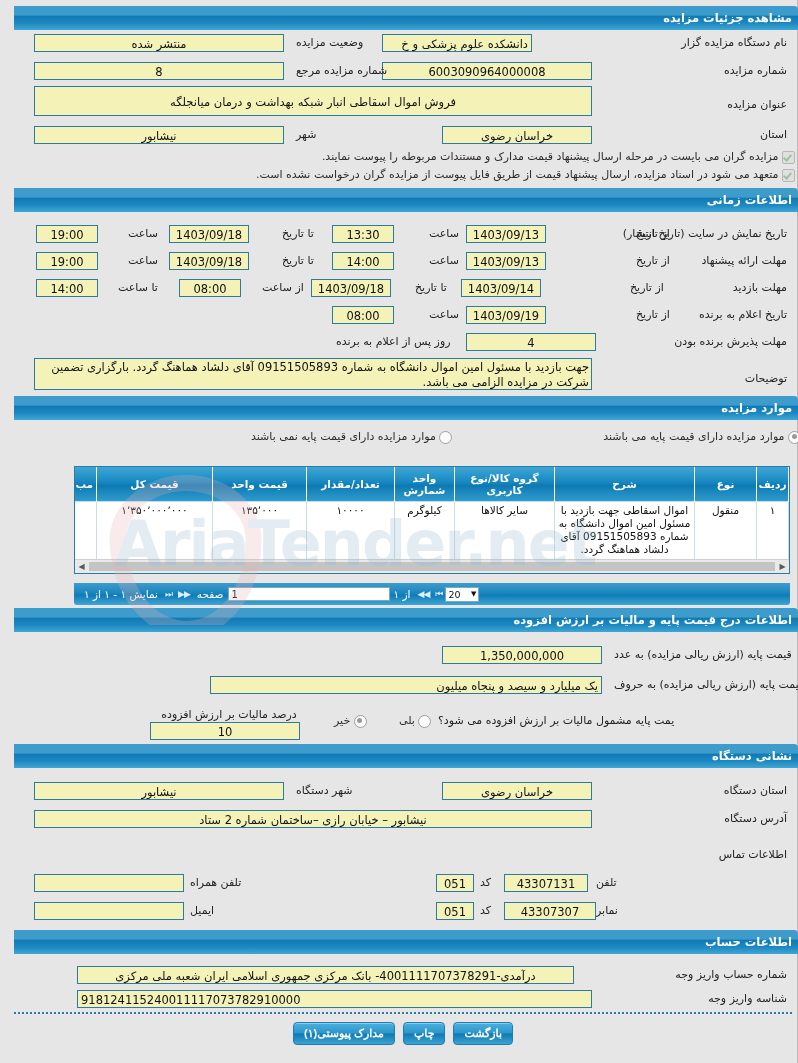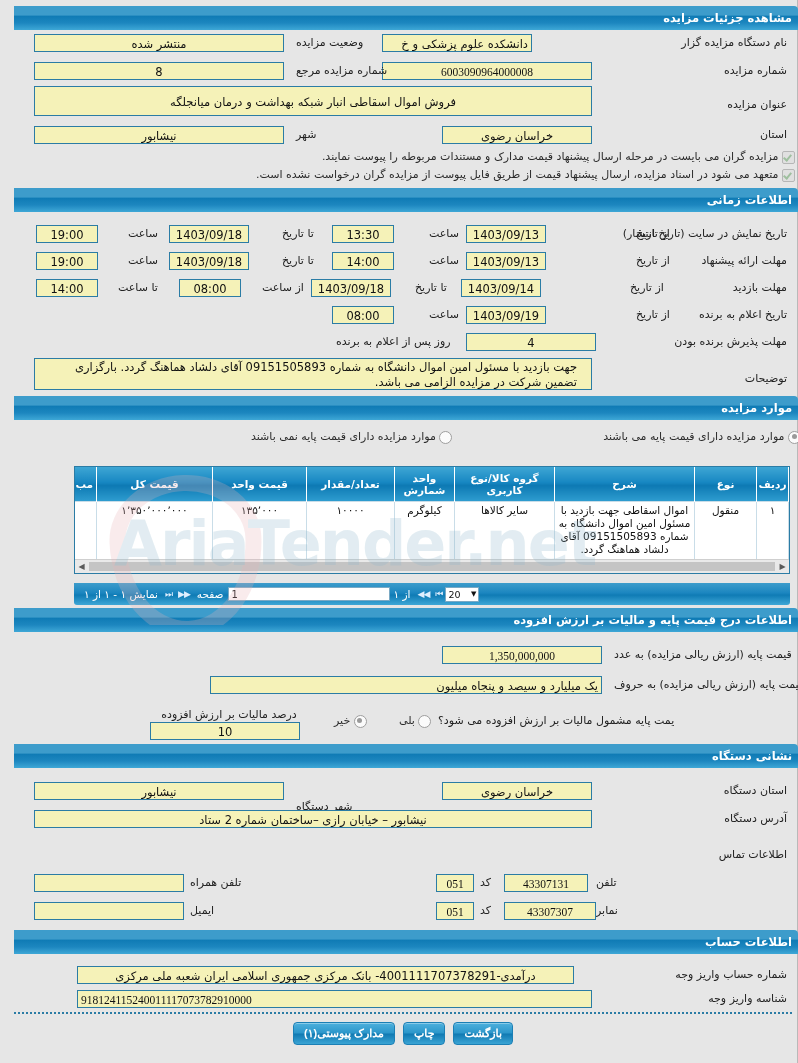--- a/index.html
+++ b/index.html
@@ -42,21 +42,21 @@
   }
   .fld{
     background:#f5f2b8;border:1px solid #2b7ca5;
     height:18px;line-height:18px;
     font-size:11.5px;color:#111;
     text-align:center;box-sizing:border-box;
     overflow:hidden;white-space:nowrap;
     padding:0 3px;
   }
   .fld.empty{background:#f5f2b8;}
-  .fld.ltr{direction:ltr;font-family:Liberation Serif, serif;}
+  .fld.ltr{direction:ltr;}
   .fld.rtlstart{text-align:right;direction:rtl;}
   .note-line{
     font-size:11px;color:#2c2c2c;text-align:right;
     white-space:nowrap;
   }
   .chk{
     width:11px;height:11px;border:1px solid #b6b6b6;background:#e0e0e0;
     display:inline-block;position:relative;vertical-align:middle;border-radius:2px;
   }
   .chk:after{
@@ -234,21 +234,21 @@
   <div style="position:absolute;left:618px;top:308px;" class="lbl">از تاریخ</div>
   <div class="fld" style="position:absolute;left:452px;top:306px;width:80px;">1403/09/19</div>
   <div style="position:absolute;left:411px;top:308px;" class="lbl">ساعت</div>
   <div class="fld" style="position:absolute;left:318px;top:306px;width:62px;">08:00</div>
 
   <div style="position:absolute;right:6px;top:335px;" class="lbl">مهلت پذیرش برنده بودن</div>
   <div class="fld" style="position:absolute;left:452px;top:333px;width:130px;">4</div>
   <div style="position:absolute;left:318px;top:335px;" class="lbl">روز پس از اعلام به برنده</div>
 
   <div style="position:absolute;right:6px;top:372px;" class="lbl">توضیحات</div>
-  <div class="fld" style="position:absolute;left:20px;top:358px;width:558px;height:32px;line-height:15px;text-align:right;white-space:normal;padding:1px 14px;">جهت بازدید با مسئول امین اموال دانشگاه به شماره 09151505893 آقای دلشاد هماهنگ گردد.  بارگزاری تضمین شرکت در مزایده الزامی می باشد.</div>
+  <div class="fld" style="position:absolute;left:20px;top:358px;width:558px;height:32px;line-height:15px;text-align:right;white-space:normal;padding:1px 2px;">جهت بازدید با مسئول امین اموال دانشگاه به شماره 09151505893 آقای دلشاد هماهنگ گردد.  بارگزاری تضمین شرکت در مزایده الزامی می باشد.</div>
 
   <div class="sec-bar" style="position:absolute;left:0;top:396px;width:784px;">
     <span>موارد مزایده</span>
   </div>
 
   <div style="position:absolute;right:-4px;top:430px;">
     <span class="radio on"></span>
     <span class="note-line">موارد مزایده دارای قیمت پایه می باشند</span>
   </div>
   <div style="position:absolute;left:237px;top:430px;">
@@ -340,21 +340,21 @@
 
   <div style="position:absolute;left:136px;top:708px;width:150px;text-align:center;" class="lbl">درصد مالیات بر ارزش افزوده</div>
   <div class="fld" style="position:absolute;left:136px;top:722px;width:150px;">10</div>
 
   <div class="sec-bar" style="position:absolute;left:0;top:744px;width:784px;">
     <span>نشانی دستگاه</span>
   </div>
 
   <div style="position:absolute;right:6px;top:784px;" class="lbl">استان دستگاه</div>
   <div class="fld" style="position:absolute;left:428px;top:782px;width:150px;">خراسان رضوی</div>
-  <div style="position:absolute;left:278px;top:784px;margin-top:16px;" class="lbl">شهر دستگاه</div>
+  <div style="position:absolute;left:278px;top:784px;" class="lbl">شهر دستگاه</div>
   <div class="fld" style="position:absolute;left:20px;top:782px;width:250px;">نیشابور</div>
 
   <div style="position:absolute;right:6px;top:812px;" class="lbl">آدرس دستگاه</div>
   <div class="fld" style="position:absolute;left:20px;top:810px;width:558px;">نیشابور – خیابان رازی –ساختمان شماره 2 ستاد</div>
 
   <div style="position:absolute;right:6px;top:848px;" class="lbl">اطلاعات تماس</div>
 
   <div style="position:absolute;left:578px;top:876px;" class="lbl">تلفن</div>
   <div class="fld ltr" style="position:absolute;left:490px;top:874px;width:84px;">43307131</div>
   <div style="position:absolute;left:462px;top:876px;" class="lbl">کد</div>

